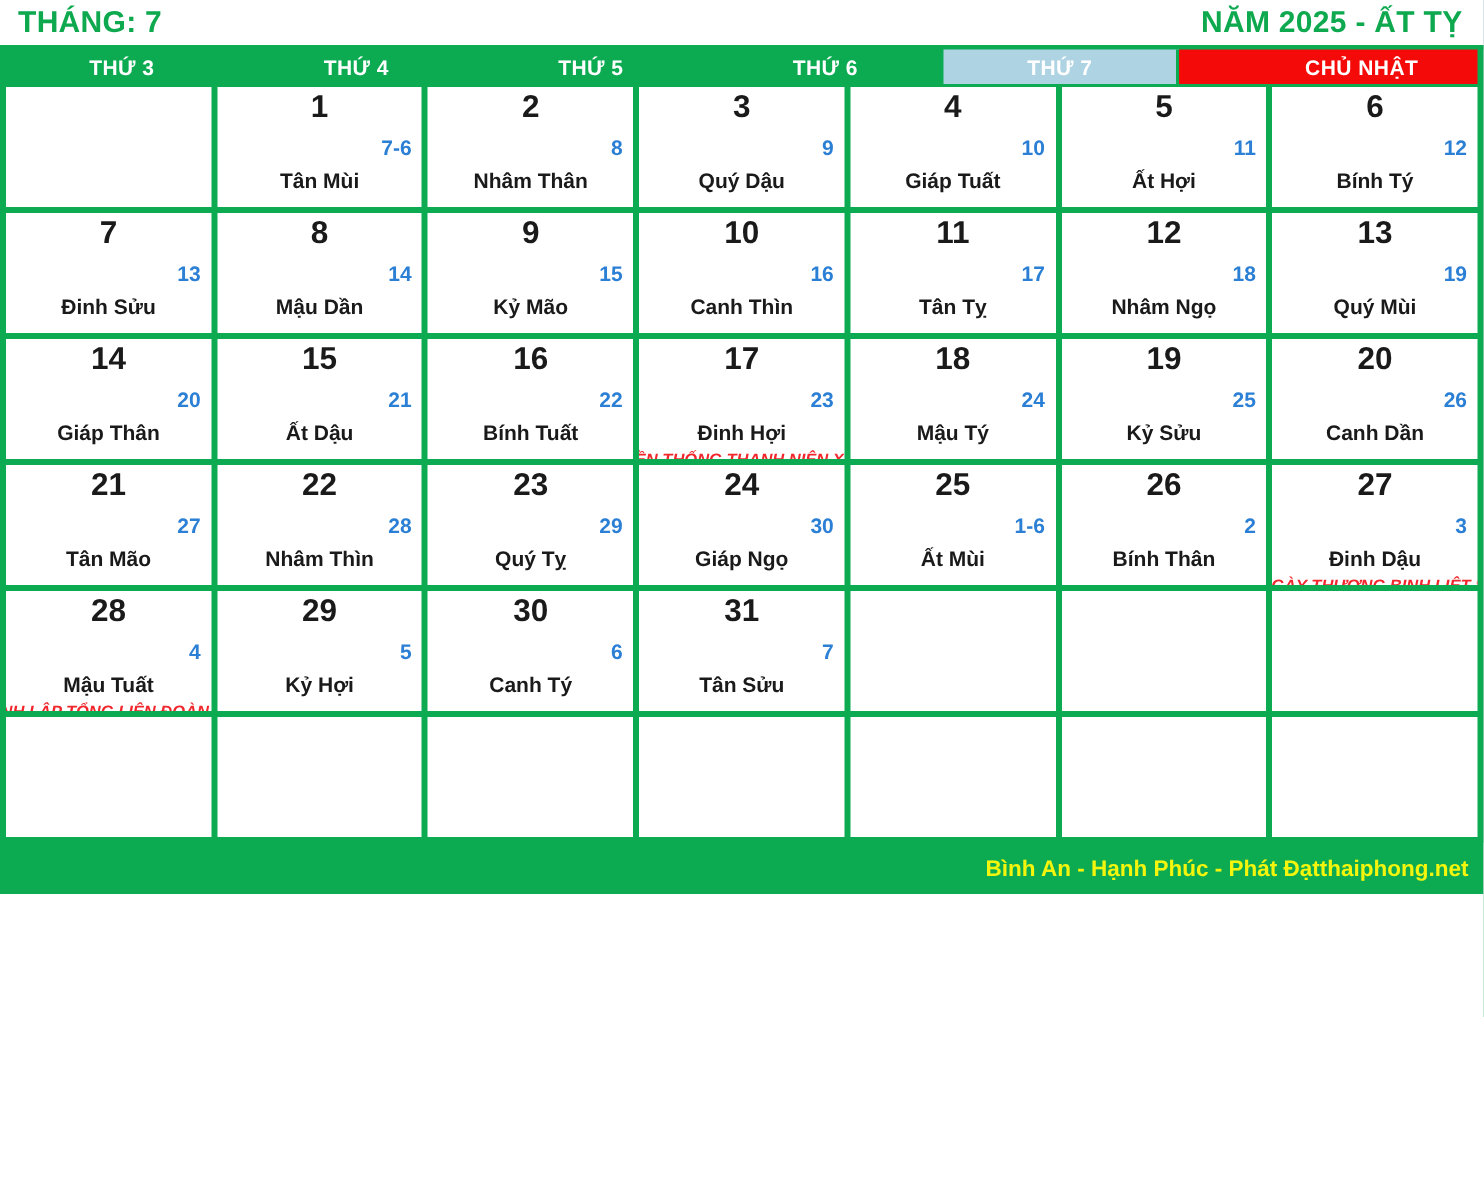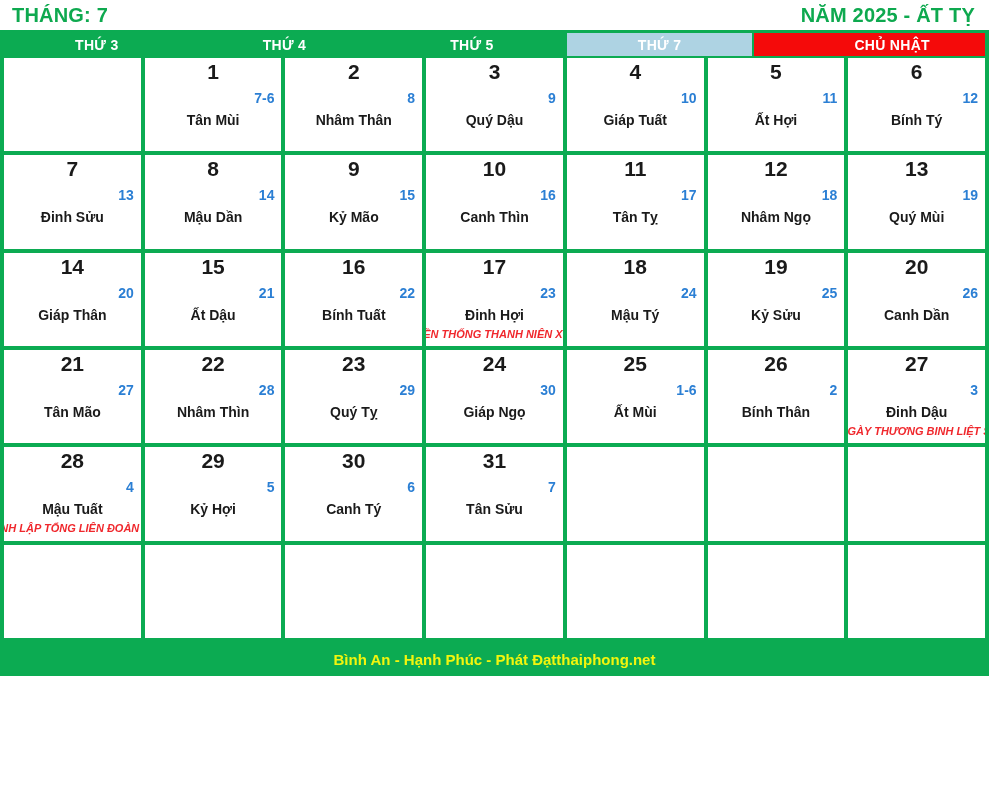--- a/index.html
+++ b/index.html
@@ -7,21 +7,21 @@
   html, body {
     width: 989px;
     height: 800px;
     background: #ffffff;
     font-family: "Liberation Sans", sans-serif;
     overflow: hidden;
   }
 
   #calendar-root {
     width: 989px;
-    height: 676px;
+    height: 596px;
     display: flex;
     flex-direction: column;
     background: #f0abfc;
   }
 
   
   .title-bar {
     height: 30px;
     flex: 0 0 30px;
     display: flex;
@@ -143,22 +143,22 @@
     overflow: hidden;
   }
 
   
   .footer {
     flex: 0 0 34px;
     height: 34px;
     background: #0cab52;
     display: flex;
     align-items: center;
-    justify-content: center;
-    padding: 0 20px;
+    justify-content: flex-end;
+    padding: 0 10px;
   }
   .footer-text {
     color: #f3f50d;
     font-size: 15px;
     font-weight: bold;
     white-space: nowrap;
   }
 </style>
 </head>
 <body>
@@ -167,20 +167,21 @@
 
   <div class="title-bar">
     <div class="title-text">THÁNG: 7</div>
     <div class="title-text">NĂM 2025 - ẤT TỴ</div>
   </div>
 
   <div class="weekday-row">
       <div class="weekday-cell">THỨ 3</div>
       <div class="weekday-cell">THỨ 4</div>
       <div class="weekday-cell">THỨ 5</div>
+      <div class="weekday-cell">THỨ 6</div>
       <div class="weekday-cell sat">THỨ 7</div>
       <div class="weekday-cell sun">CHỦ NHẬT</div>
     </div>
 
   <div class="grid">
       <div class="week-row">
         <div class="day-cell empty"></div>
         <div class="day-cell">
           <div class="solar">1</div>
           <div class="lunar-num">7-6</div>

